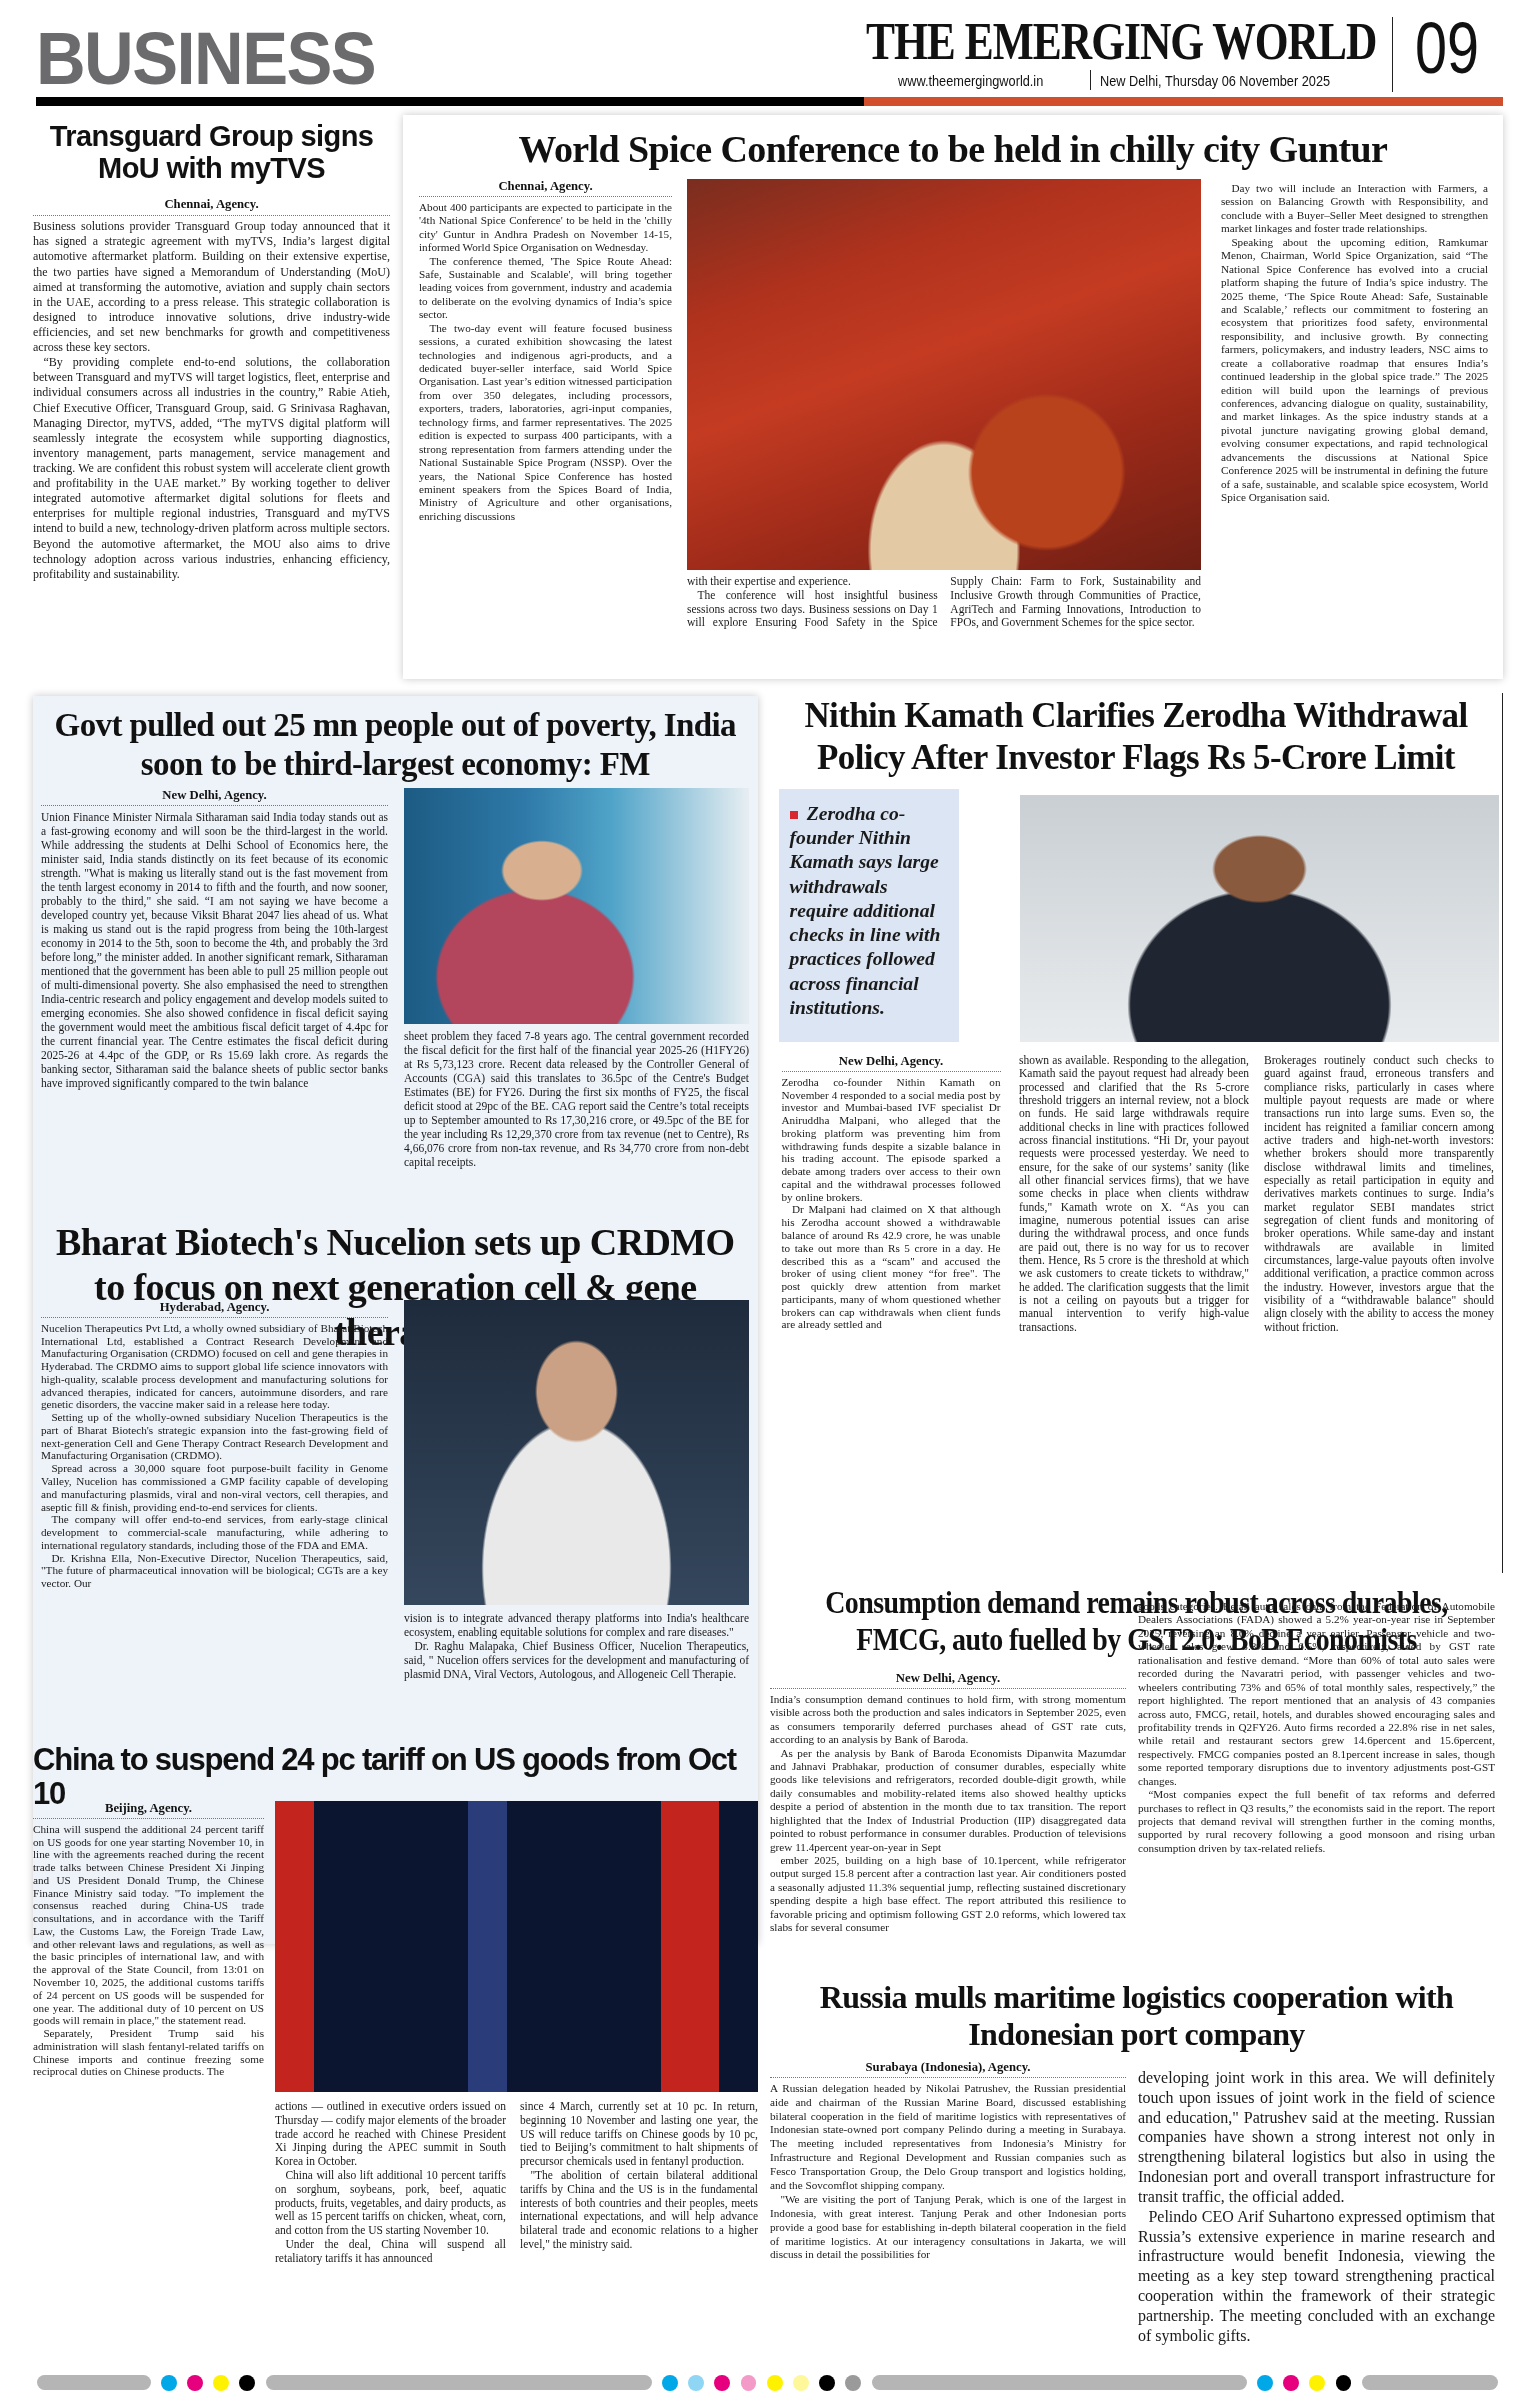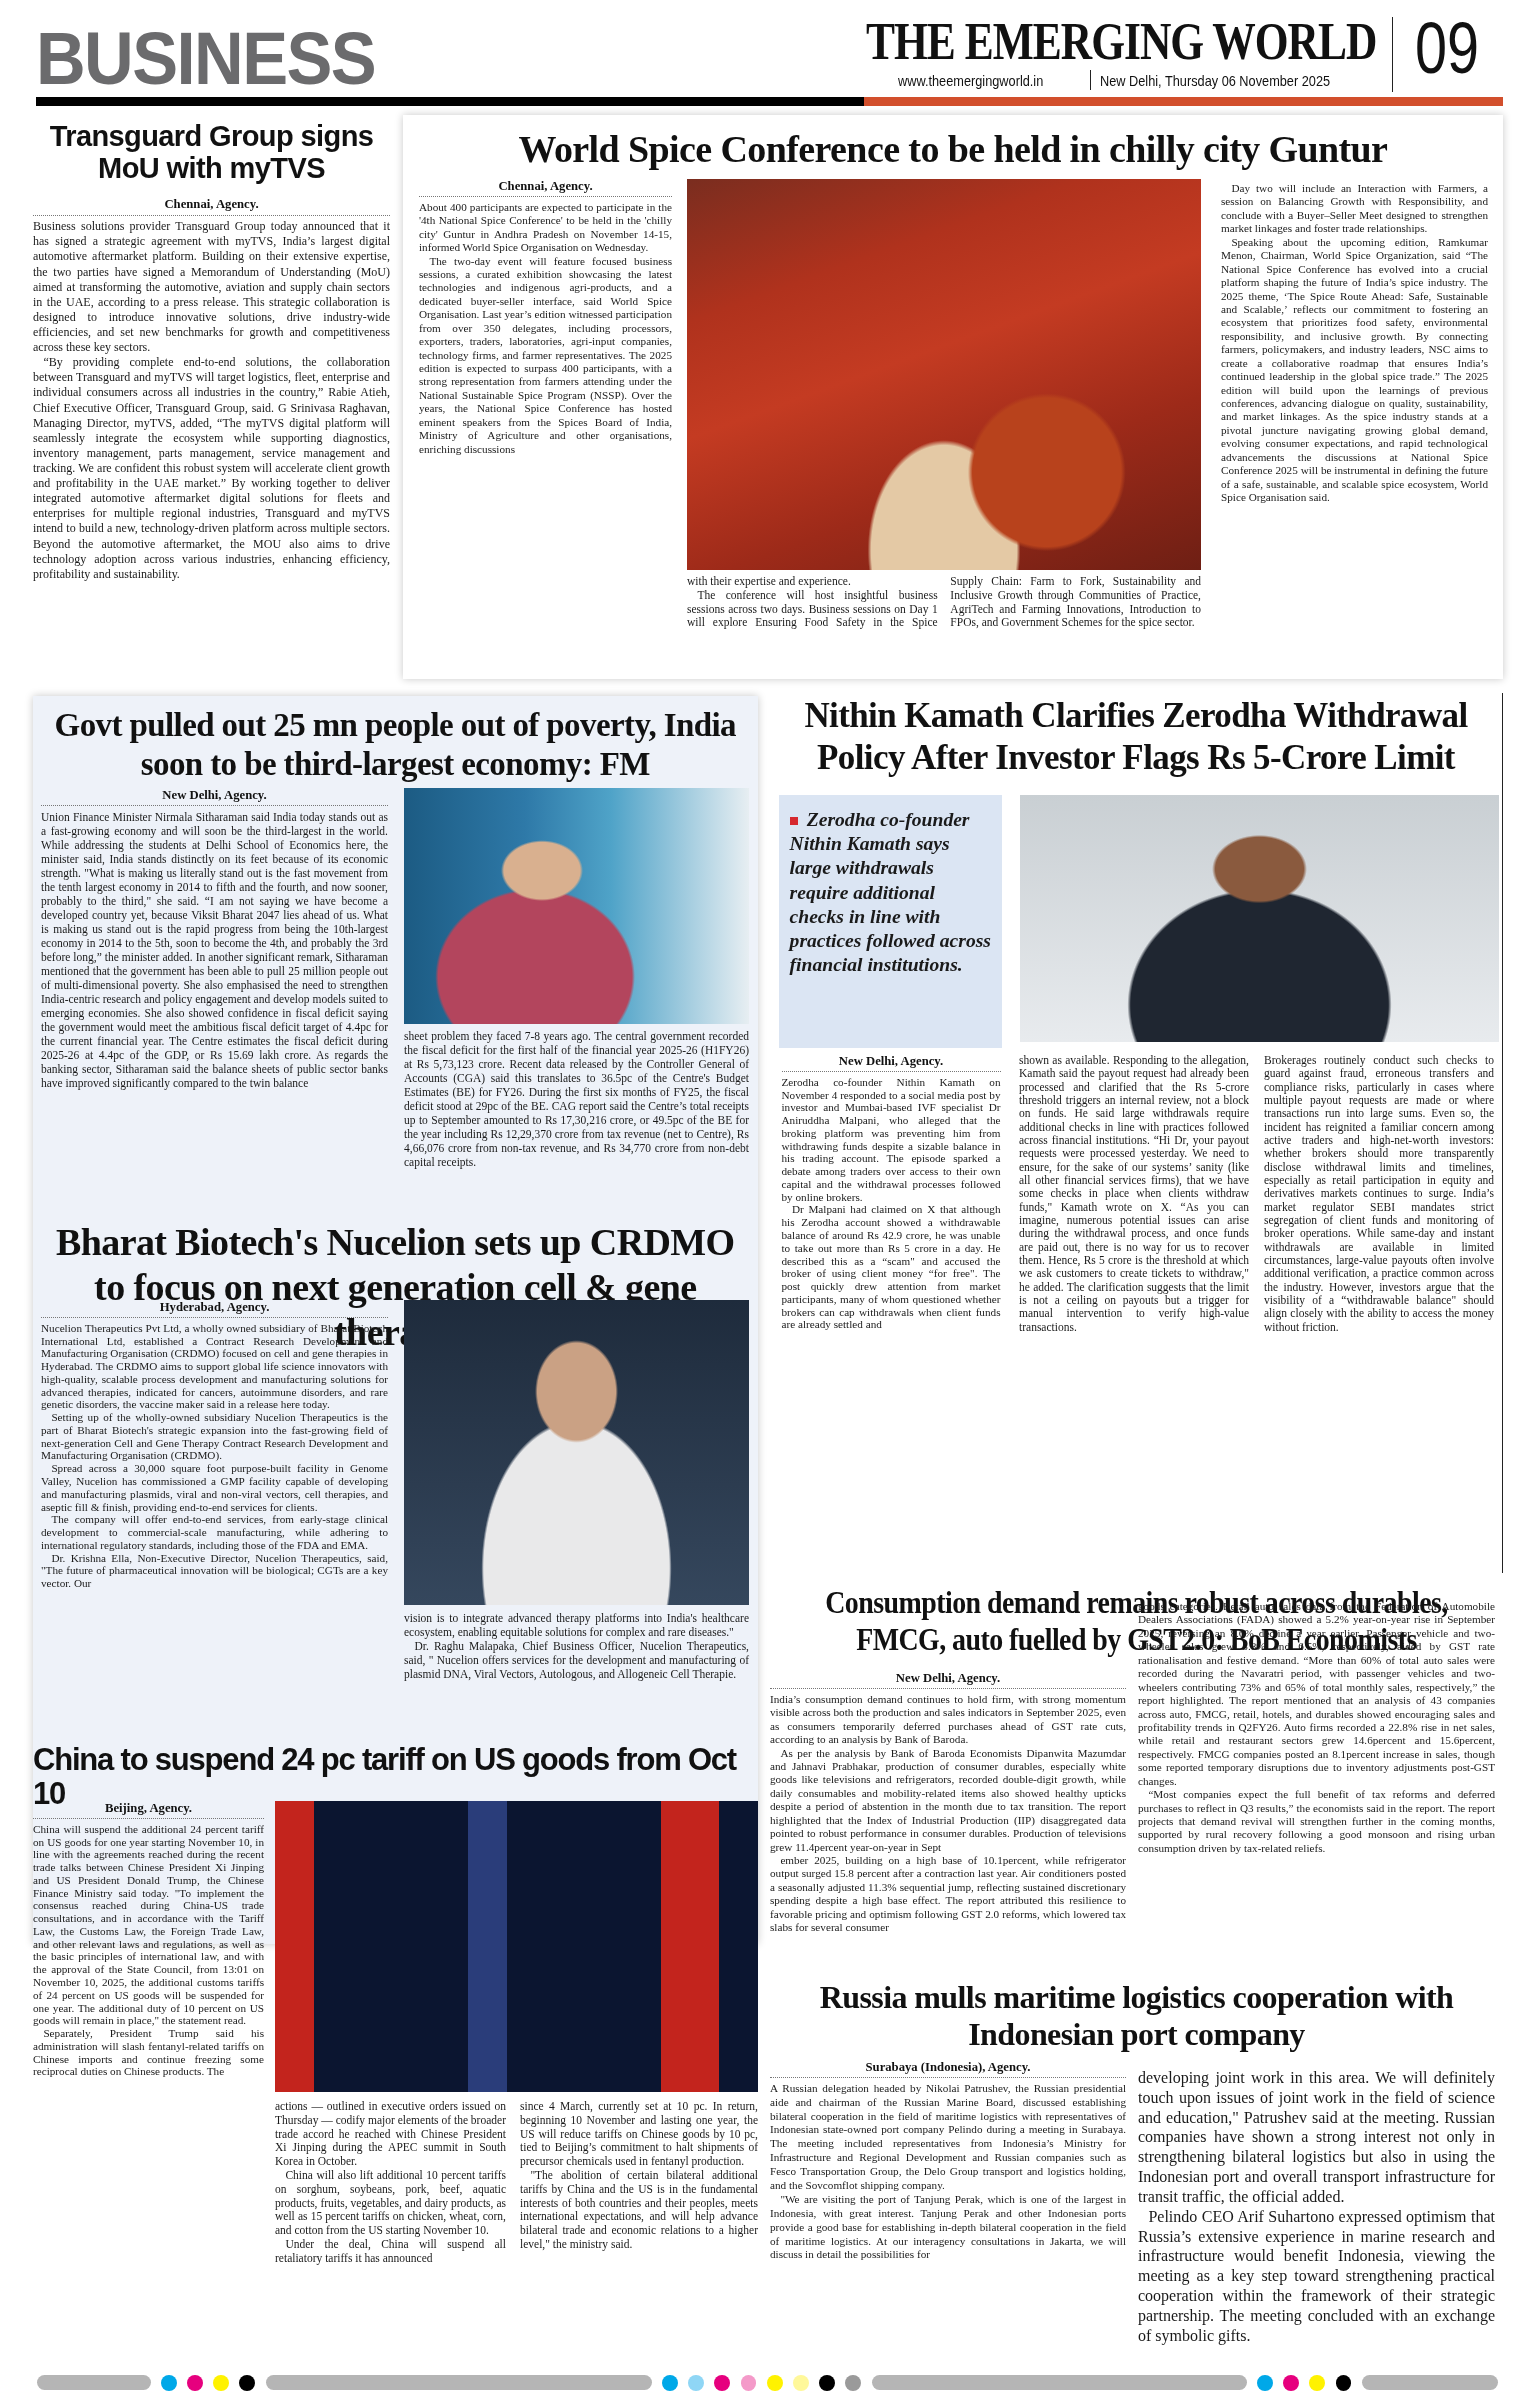--- a/index.html
+++ b/index.html
@@ -55,20 +55,21 @@
     <p>“By providing complete end-to-end solutions, the collaboration between Transguard and myTVS will target logistics, fleet, enterprise and individual consumers across all industries in the country,” Rabie Atieh, Chief Executive Officer, Transguard Group, said. G Srinivasa Raghavan, Managing Director, myTVS, added, “The myTVS digital platform will seamlessly integrate the ecosystem while supporting diagnostics, inventory management, parts management, service management and tracking. We are confident this robust system will accelerate client growth and profitability in the UAE market.” By working together to deliver integrated automotive aftermarket digital solutions for fleets and enterprises for multiple regional industries, Transguard and myTVS intend to build a new, technology-driven platform across multiple sectors. Beyond the automotive aftermarket, the MOU also aims to drive technology adoption across various industries, enhancing efficiency, profitability and sustainability.</p>
   </div>
 </div>
 
 <div class="abs card" style="left:403px;top:115px;width:1100px;height:564px">
   <div class="hl serif" style="position:absolute;left:0;top:12.7px;width:100%;font-size:38px;letter-spacing:-0.6px">World Spice Conference to be held in chilly city Guntur</div>
   <div style="position:absolute;left:16px;top:64px;width:253px">
     <div class="dateline">Chennai, Agency.</div>
     <div class="body" style="font-size:11.2px;line-height:1.2">
       <p class="first">About 400 participants are expected to participate in the '4th National Spice Conference' to be held in the 'chilly city' Guntur in Andhra Pradesh on November 14-15, informed World Spice Organisation on Wednesday.</p>
+      <p>The conference themed, 'The Spice Route Ahead: Safe, Sustainable and Scalable', will bring together leading voices from government, industry and academia to deliberate on the evolving dynamics of India’s spice sector.</p>
       <p>The two-day event will feature focused business sessions, a curated exhibition showcasing the latest technologies and indigenous agri-products, and a dedicated buyer-seller interface, said World Spice Organisation. Last year’s edition witnessed participation from over 350 delegates, including processors, exporters, traders, laboratories, agri-input companies, technology firms, and farmer representatives. The 2025 edition is expected to surpass 400 participants, with a strong representation from farmers attending under the National Sustainable Spice Program (NSSP). Over the years, the National Spice Conference has hosted eminent speakers from the Spices Board of India, Ministry of Agriculture and other organisations, enriching discussions</p>
     </div>
   </div>
   <div class="img spice-img" style="position:absolute;left:284px;top:64px;width:514px;height:391px"></div>
   <div class="body cols2" style="position:absolute;left:284px;top:460px;width:514px;font-size:11.5px;line-height:1.2">
     <p class="first">with their expertise and experience.</p>
     <p>The conference will host insightful business sessions across two days. Business sessions on Day 1 will explore Ensuring Food Safety in the Spice Supply Chain: Farm to Fork, Sustainability and Inclusive Growth through Communities of Practice, AgriTech and Farming Innovations, Introduction to FPOs, and Government Schemes for the spice sector.</p>
   </div>
   <div class="body" style="position:absolute;left:818px;top:67px;width:267px;font-size:11.2px;line-height:1.2">
     <p>Day two will include an Interaction with Farmers, a session on Balancing Growth with Responsibility, and conclude with a Buyer–Seller Meet designed to strengthen market linkages and foster trade relationships.</p>
@@ -102,21 +103,21 @@
   </div>
   <div class="img bb-img" style="position:absolute;left:371px;top:604px;width:345px;height:305px"></div>
   <div class="body" style="position:absolute;left:371px;top:915px;width:345px;font-size:11.5px;line-height:1.22">
     <p class="first">vision is to integrate advanced therapy platforms into India's healthcare ecosystem, enabling equitable solutions for complex and rare diseases."</p>
     <p>Dr. Raghu Malapaka, Chief Business Officer, Nucelion Therapeutics, said, " Nucelion offers services for the development and manufacturing of plasmid DNA, Viral Vectors, Autologous, and Allogeneic Cell Therapie.</p>
   </div>
 </div>
 
 <div class="abs" style="left:770px;top:693px;width:733px;height:880px;border-right:1.2px solid #222">
   <div class="hl serif" style="position:absolute;left:0;top:2.3px;width:100%;font-size:35px;line-height:1.2;letter-spacing:-0.6px">Nithin Kamath Clarifies Zerodha Withdrawal Policy After Investor Flags Rs 5-Crore Limit</div>
-  <div class="callout" style="position:absolute;left:9.2px;top:102px;width:223px;height:253px;padding:12.7px 10.4px">
+  <div class="callout" style="position:absolute;left:9.2px;top:96px;width:180px;height:253px;padding:12.7px 10.4px">
     <span class="bullet"></span><span>Zerodha co-founder Nithin Kamath says large withdrawals require additional checks in line with practices followed across financial institutions.</span>
   </div>
   <div class="img zd-img" style="position:absolute;left:250px;top:102px;width:479px;height:247px"></div>
   <div style="position:absolute;left:11.5px;top:361px;width:219px">
     <div class="dateline">New Delhi, Agency.</div>
     <div class="body" style="font-size:11.2px;line-height:1.14">
       <p class="first">Zerodha co-founder Nithin Kamath on November 4 responded to a social media post by investor and Mumbai-based IVF specialist Dr Aniruddha Malpani, who alleged that the broking platform was preventing him from withdrawing funds despite a sizable balance in his trading account. The episode sparked a debate among traders over access to their own capital and the withdrawal processes followed by online brokers.</p>
       <p>Dr Malpani had claimed on X that although his Zerodha account showed a withdrawable balance of around Rs 42.9 crore, he was unable to take out more than Rs 5 crore in a day. He described this as a “scam" and accused the broker of using client money “for free". The post quickly drew attention from market participants, many of whom questioned whether brokers can cap withdrawals when client funds are already settled and</p>
     </div>
   </div>

